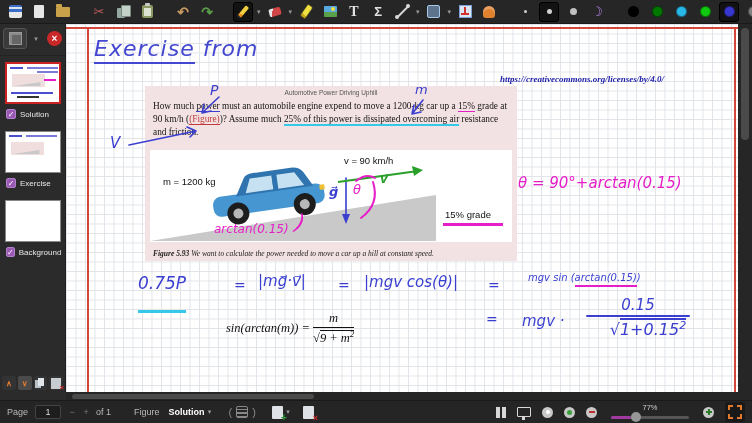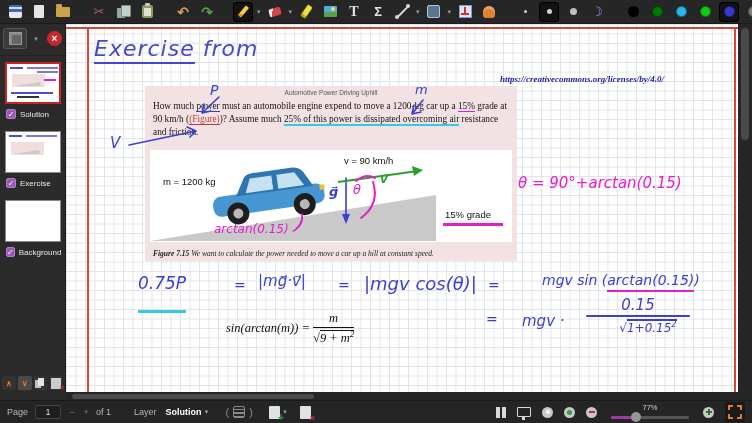--- a/index.html
+++ b/index.html
@@ -145,37 +145,37 @@
   #ann-theta { left:287px; top:158px; font-size:13px; }
   #theta-eq { left:452px; top:150px; font-size:15px; }
   #ann-svg { position:absolute; left:0; top:0; pointer-events:none; }
 
   .eqseg { position:absolute; white-space:nowrap; }
   #eq1lhs { left:72px; top:249px; font-size:17px; }
   #eq1lhs span { border-bottom:3px solid #35c8e8; padding-bottom:17px; }
   #eq1e1 { left:168px; top:253px; font-size:14px; }
   #eq1t1 { left:192px; top:248px; font-size:15px; }
   #eq1e2 { left:272px; top:253px; font-size:14px; }
-  #eq1t2 { left:298px; top:249px; font-size:18px; }
+  #eq1t2 { left:298px; top:249px; font-size:15px; }
   #eq1e3 { left:422px; top:253px; font-size:14px; }
-  #eq1t3 { left:462px; top:248px; font-size:14px;margin-left:14px; }
+  #eq1t3 { left:462px; top:248px; font-size:10px; }
   #eq1t3 .um { border-bottom:2.5px solid #e61ec8; padding-bottom:2px; }
   #formula { position:absolute; left:160px; top:287px; font-family:"Liberation Serif", serif;
              font-size:12.5px; color:#111; display:flex; align-items:center; font-style:italic; }
   .frac { display:inline-flex; flex-direction:column; align-items:center; margin-left:3px; }
   .fbar { align-self:stretch; height:1px; background:#111; margin:1px 0; }
   .ol { border-top:1px solid #111; }
   sup { font-size:70%; }
   #eq2e { left:420px; top:287px; font-size:14px; }
   #eq2lead { left:456px; top:288px; font-size:15px; }
   #eq2frac { position:absolute; left:520px; top:272px; display:flex; flex-direction:column;
              align-items:center; width:104px; }
   #eq2frac .hnum { font-size:15px; }
   .hfbar { align-self:stretch; height:2px; background:#3a3fd0; border-radius:2px; margin:1px 0 2px 0; }
-  #eq2frac .hden { font-size:12px;margin-left:20px; }
+  #eq2frac .hden { font-size:16px;margin-left:20px; }
   .hol { border-top:2px solid #3a3fd0; }
 
   
   #vscroll { position:absolute; left:738px; top:24px; width:14px; height:368px; background:#262626; }
   #vthumb { position:absolute; left:3px; top:4px; width:8px; height:112px; background:#4a4a4a; border-radius:4px; }
   #hscroll { position:absolute; left:66px; top:392px; width:686px; height:8px; background:#262626; }
   #hthumb { position:absolute; left:6px; top:1.5px; width:242px; height:5px; background:#4a4a4a; border-radius:3px; }
 
   
   #statusbar { position:absolute; left:0; top:400px; width:752px; height:23px; background:#252525;
@@ -398,21 +398,21 @@
           <rect x="66" y="12" width="4" height="16" fill="#2f74ae"></rect>
           <circle cx="28" cy="45" r="11" fill="#1d1d1d"></circle>
             <circle cx="28" cy="45" r="5" fill="#b8b8b8"></circle>
           <circle cx="95" cy="45" r="11" fill="#1d1d1d"></circle>
             <circle cx="95" cy="45" r="5" fill="#b8b8b8"></circle>
           <rect x="112" y="28" width="5" height="5" rx="1" fill="#f0c030"></rect>
         </svg>
         <span class="hw mag" id="fig-arctan">arctan(0.15)</span>
         <span class="hw mag" id="fig-paren">)</span>
       </div>
-      <div class="ex-cap"><b>Figure 7.15</b><span> We want to calculate the power needed to move a car up a hill at constant speed.</span></div>
+      <div class="ex-cap"><b>Figure 5.93</b><span> We want to calculate the power needed to move a car up a hill at constant speed.</span></div>
     </div>
 
     <svg id="ann-svg" width="672" height="368" viewBox="0 0 672 368">
       <g stroke="#3a3fd0" stroke-width="1.6" fill="none" stroke-linecap="round">
         <path d="M153,73 L136,89 M136,89 L145,87 M136,89 L138,80"></path>
         <path d="M357,76 L346,90 M346,90 L355,88 M346,90 L348,81"></path>
         <path d="M63,121 L130,107 M130,107 L121,103 M130,107 L124,113"></path>
         <path d="M280,154 L280,194"></path>
       </g>
       <polygon points="280,200 276,190 284,190" fill="#3a3fd0"></polygon>
@@ -464,21 +464,21 @@
   <div id="hscroll">
       <span id="hthumb" style="position:absolute;"></span>
     </div>
 
   <div id="statusbar">
     <span class="st-lab">Page</span>
     <span id="st-input">1</span>
     <span class="st-btn">−</span>
     <span class="st-btn">+</span>
     <span class="st-lab">of 1</span>
-    <span class="st-lab" style="margin-left:20px;">Layer</span>
+    <span class="st-lab" style="margin-left:20px;">Figure</span>
     <span id="st-layer">Solution</span>
     <span class="g chev">▾</span>
     <span class="st-paren" style="margin-left:14px;">(</span>
     <span class="i-layerbox"></span>
     <span class="st-paren">)</span>
     <span class="i-addpage">
         <span>+</span>
       </span>
     <span class="g chev">▾</span>
     <span class="i-delpage">

